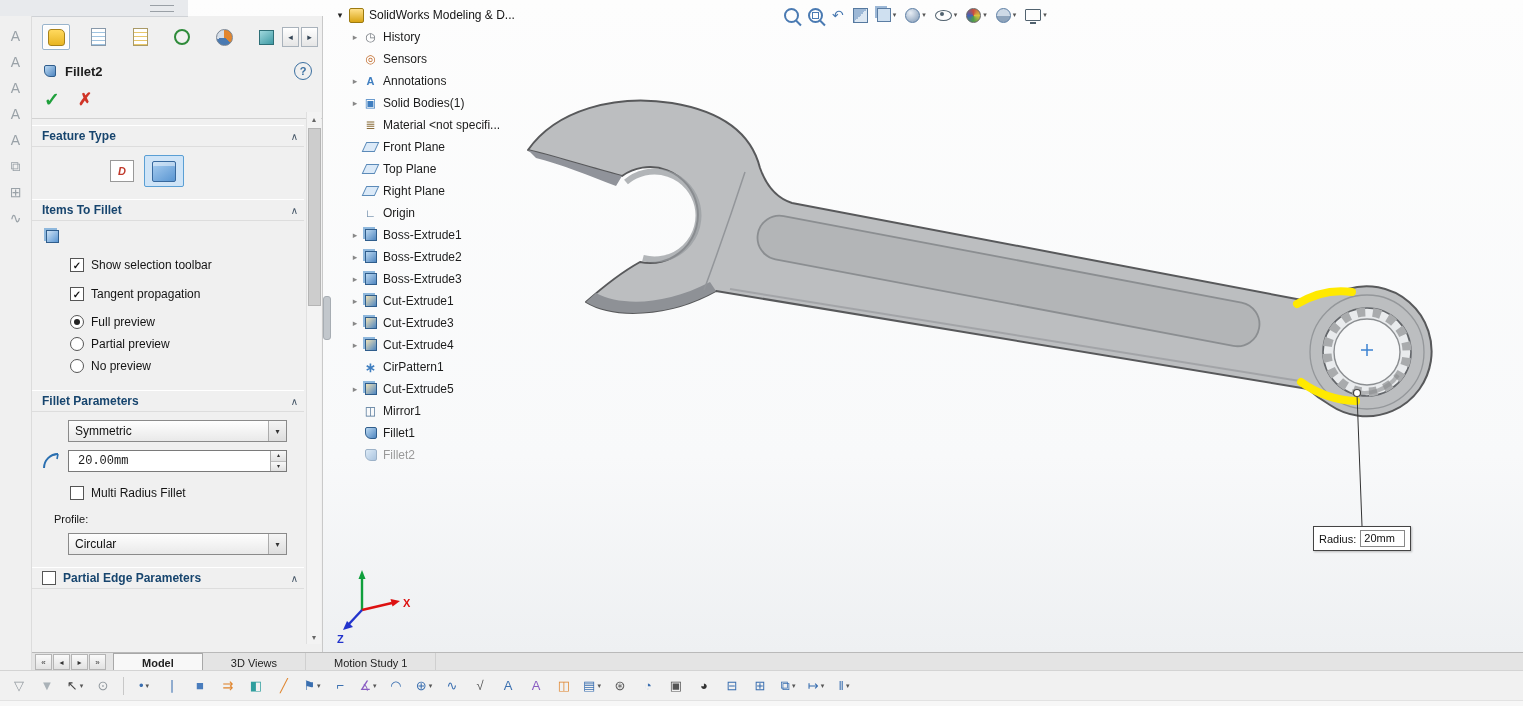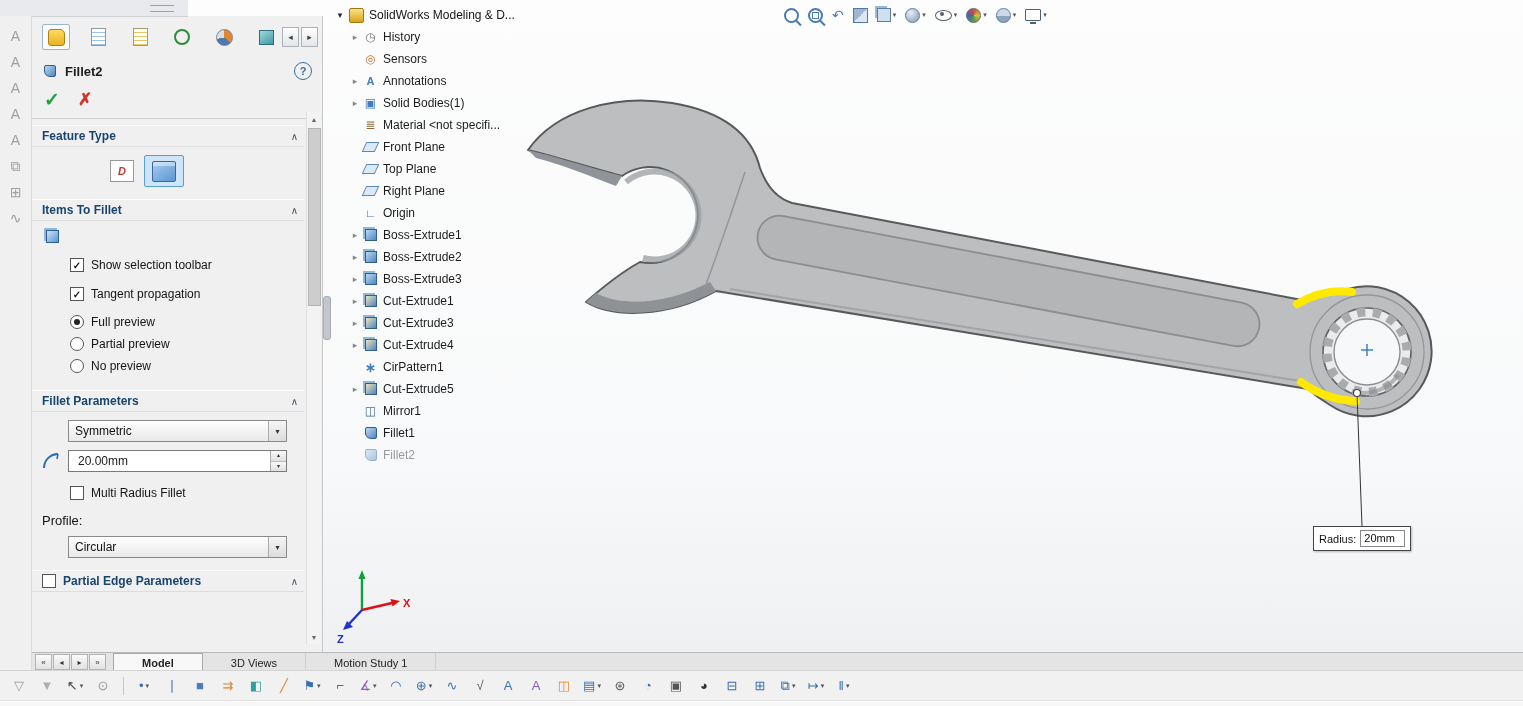--- a/index.html
+++ b/index.html
@@ -68,26 +68,26 @@
   .cb{width:12px;height:12px;border:1px solid #555;background:#fff;display:inline-flex;align-items:center;justify-content:center;flex:none;}
   .cb.on::after{content:"✓";font-size:10px;font-weight:bold;color:#111;}
   .rb{width:12px;height:12px;border:1px solid #555;border-radius:50%;background:#fff;position:relative;flex:none;}
   .rb.on::after{content:"";position:absolute;left:3px;top:3px;right:3px;bottom:3px;background:#222;border-radius:50%;}
 
   .dd{height:20px;margin:8px 17px 0 36px;border:1px solid #8a8a8a;background:linear-gradient(#fefefe,#e9e9e9);display:flex;align-items:center;padding-left:6px;font-size:12px;color:#111;}
   .dda{margin-left:auto;width:17px;height:100%;border-left:1px solid #ababab;display:flex;align-items:center;justify-content:center;font-size:8px;color:#333;background:linear-gradient(#f5f5f5,#dddddd);}
 
   .rad-row{display:flex;align-items:center;margin:8px 17px 0 10px;gap:8px;}
   .numbox{flex:1;height:20px;background:#fff;border:1px solid #7a7a7a;display:flex;align-items:center;}
-  .numbox .nval{flex:1;padding-left:9px;font-size:12px;}
+  .numbox .nval{flex:1;padding-left:9px;font-size:12px;font-family:Liberation Mono, monospace;}
   .spin{width:15px;height:100%;border-left:1px solid #aaa;display:flex;flex-direction:column;}
   .spin i{flex:1;font-style:normal;font-size:6px;line-height:9px;text-align:center;background:linear-gradient(#f8f8f8,#e0e0e0);border-bottom:1px solid #bbb;color:#333;}
   .spin i:last-child{border-bottom:none;}
 
-  .plabel{margin:12px 0 0 10px;font-size:13px;color:#141414;}
+  .plabel{margin:12px 0 0 22px;font-size:11px;color:#141414;}
 
   .pm-scroll{position:absolute;right:1px;top:96px;bottom:8px;width:14px;background:#f3f3f3;border-left:1px solid #e0e0e0;z-index:6;}
   .sarrow{position:absolute;left:0;width:14px;height:14px;font-size:8px;color:#666;display:flex;align-items:center;justify-content:center;top:0;}
   .sarrow.down{top:auto;bottom:0;}
   .sthumb{position:absolute;left:1px;top:16px;width:11px;height:176px;background:#cdcdcd;border:1px solid #b5b5b5;}
 
   #splitter{position:absolute;left:323px;top:16px;width:7px;height:636px;background:transparent;z-index:4;}
   #splitter .shandle{position:absolute;left:0;top:280px;width:6px;height:42px;background:#c2c7cc;border:1px solid #a7adb3;border-radius:3px;}
 
   

